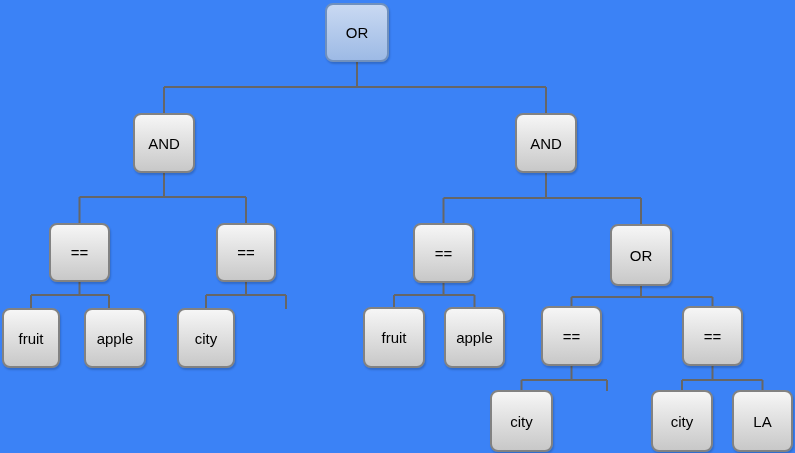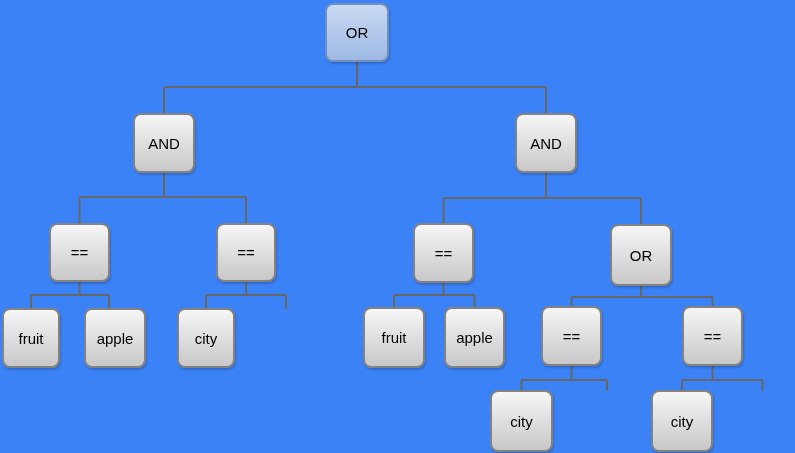--- a/index.html
+++ b/index.html
@@ -69,14 +69,15 @@
   <div class="node" style="left:84px; top:308px; width:62px; height:60px">apple</div>
   <div class="node" style="left:177px; top:308px; width:58px; height:60px">city</div>
 
   <div class="node" style="left:363px; top:307px; width:62px; height:61px">fruit</div>
   <div class="node" style="left:444px; top:307px; width:61px; height:61px">apple</div>
   <div class="node" style="left:541px; top:306px; width:61px; height:60px">==</div>
   <div class="node" style="left:682px; top:306px; width:61px; height:60px">==</div>
 
   <div class="node" style="left:490px; top:390px; width:63px; height:62px">city</div>
   <div class="node" style="left:651px; top:390px; width:62px; height:62px">city</div>
+  <div class="node" style="left:732px; top:390px; width:61px; height:62px">LA</div>
 
 </div>
 
 </body></html>

